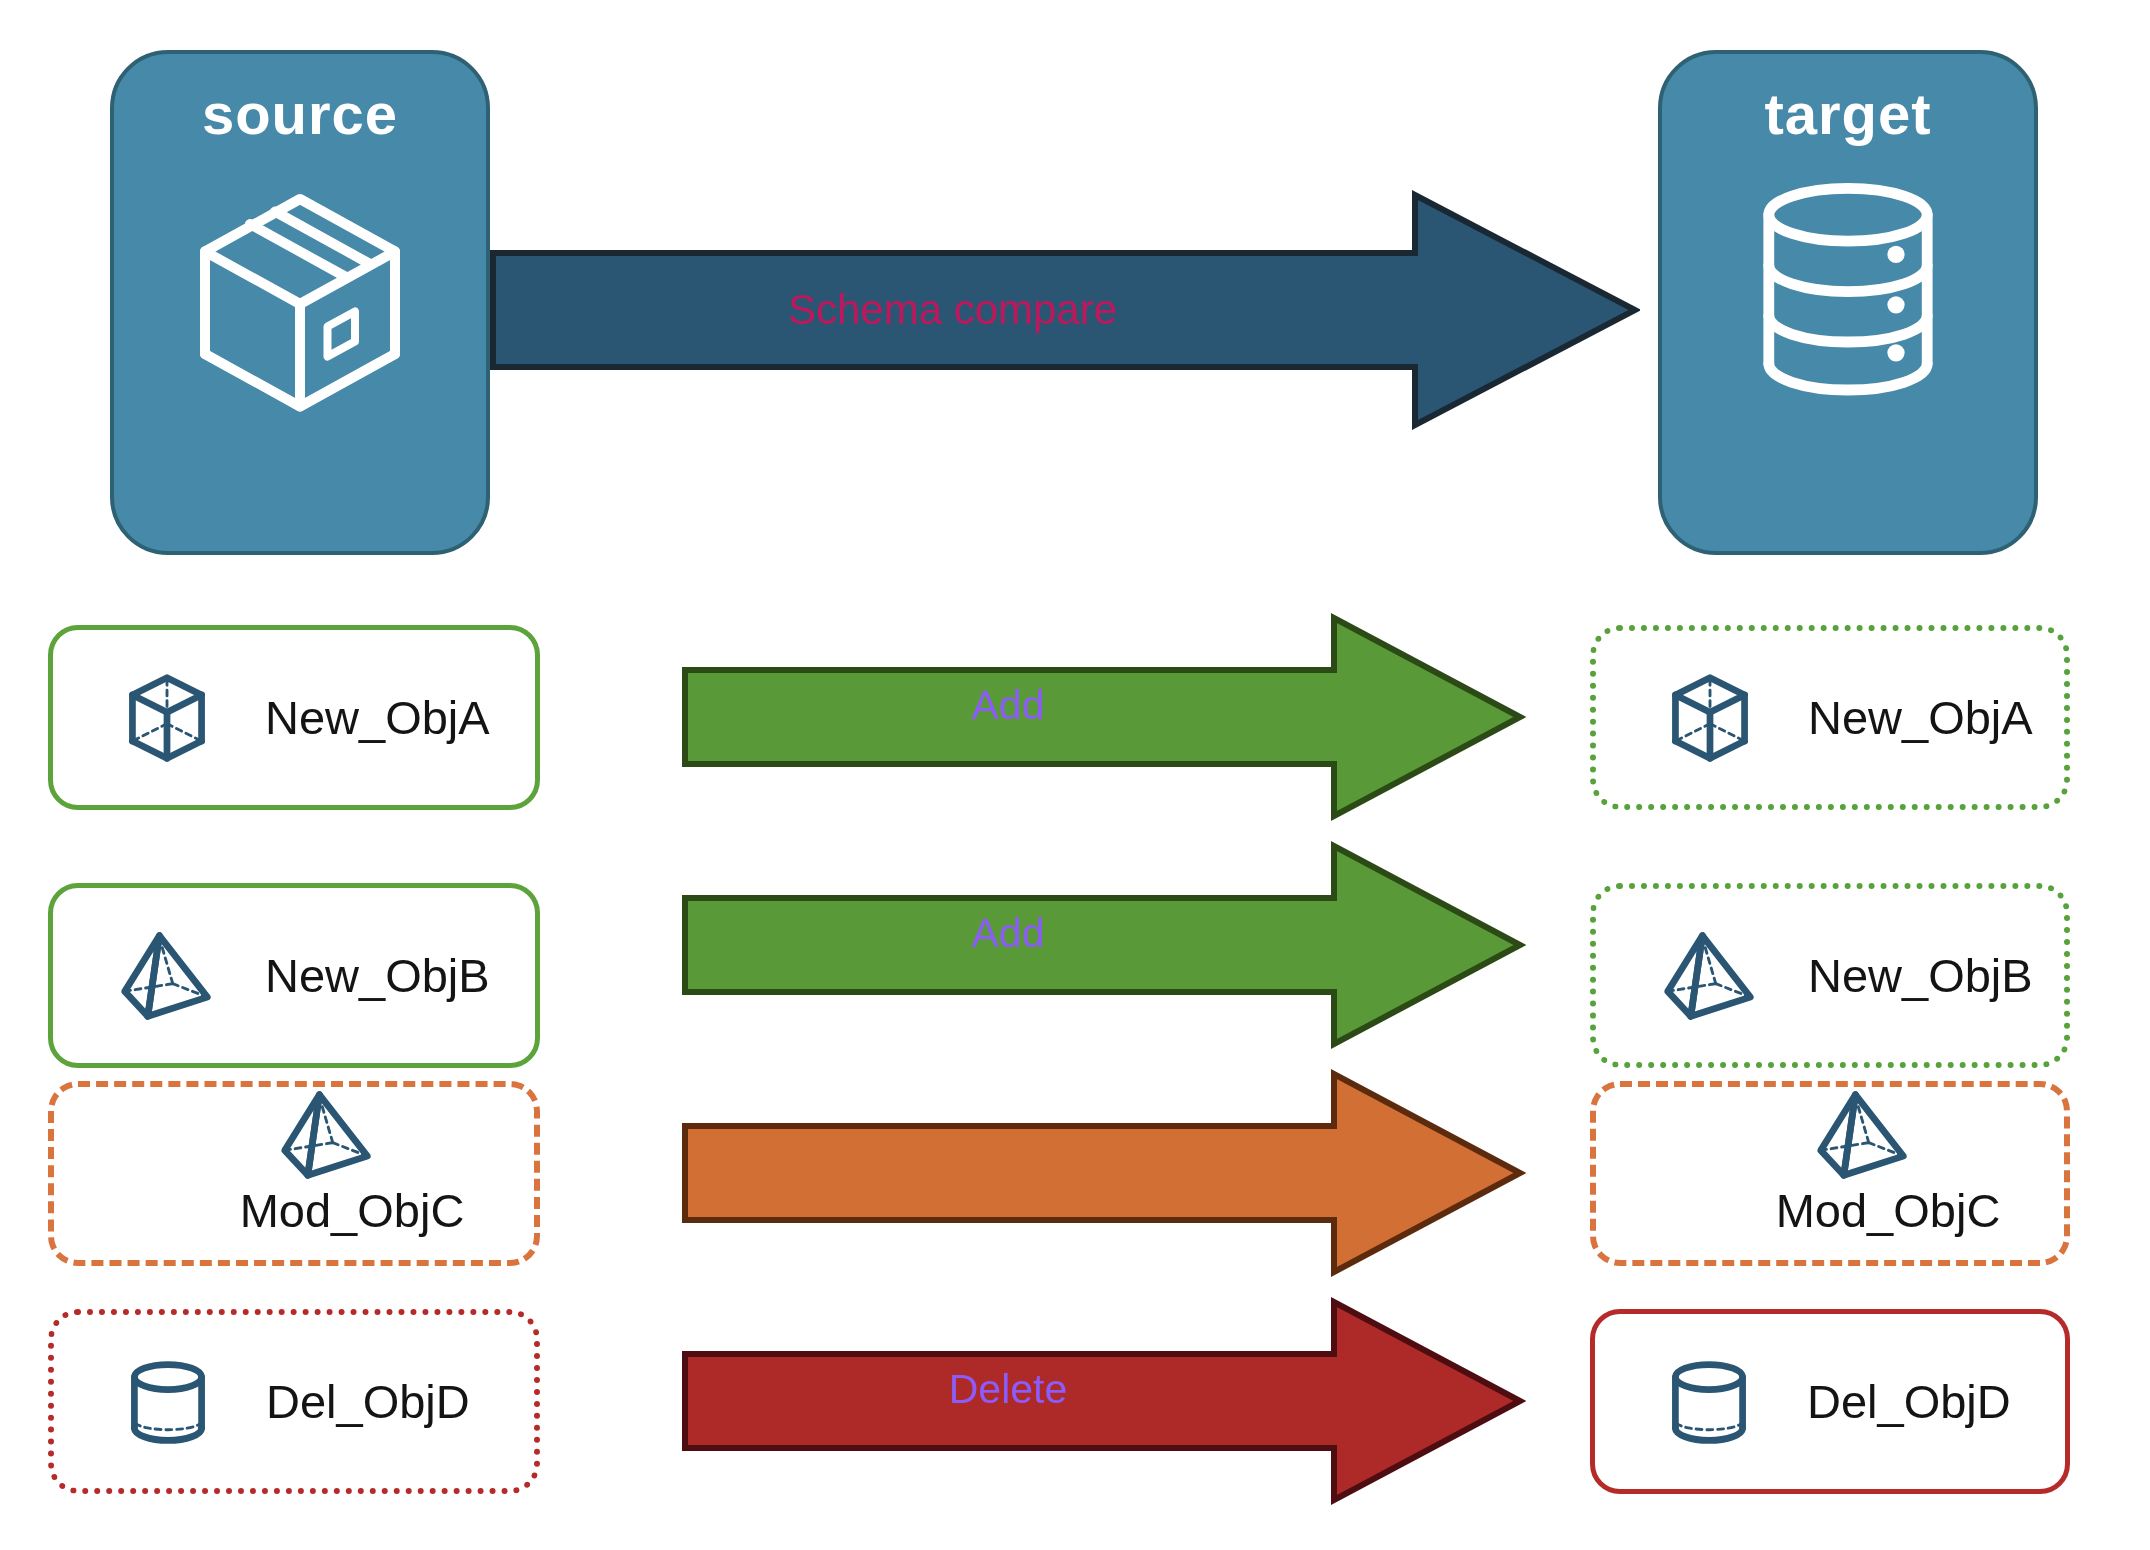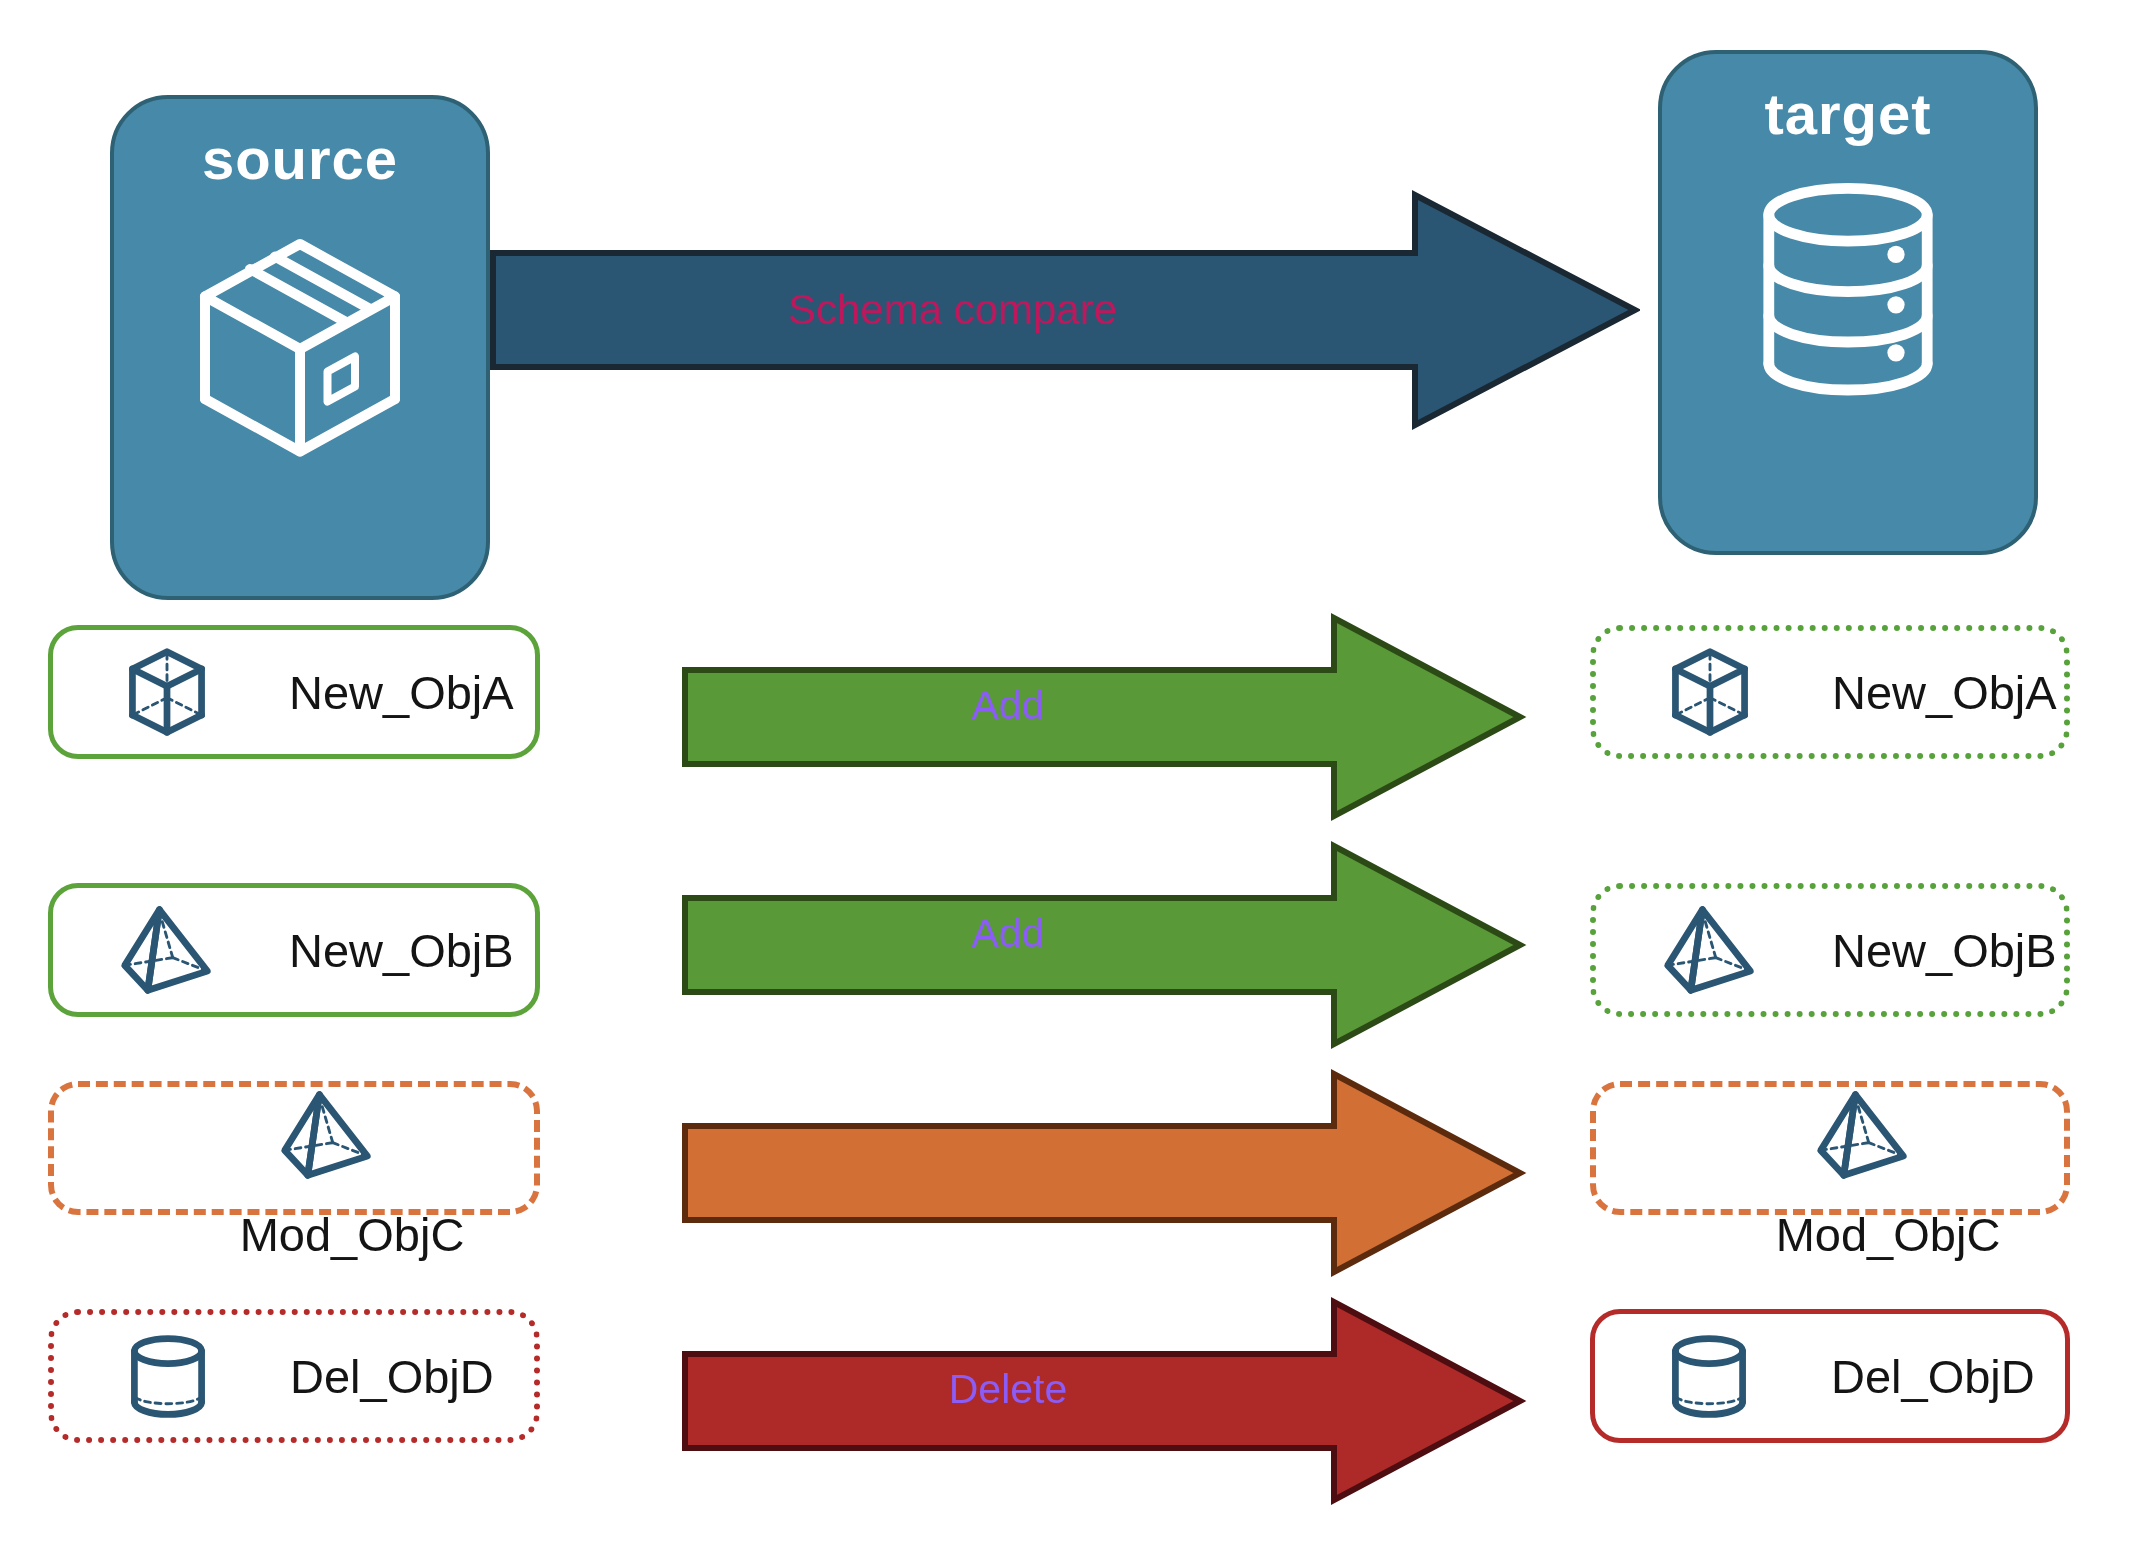--- a/index.html
+++ b/index.html
@@ -14,47 +14,46 @@
   
   .node {
     position:absolute;
     width:380px; height:505px;
     background:#4789A8;
     border:4px solid #2E6173;
     border-radius:58px;
     box-sizing:border-box;
     display:flex; flex-direction:column; align-items:center;
   }
-  #source-node { left:110px; top:50px;margin-top:45px; }
+  #source-node { left:110px; top:50px; }
   #target-node { left:1658px; top:50px; }
   .node-label {
     color:#ffffff; font-weight:bold; font-size:58px;
     margin-top:26px; letter-spacing:1px;
   }
   .node-icon { margin-top:22px; }
 
   
   #compare-arrow { position:absolute; left:490px; top:190px; width:1150px; height:240px; }
   #compare-arrow svg { position:absolute; left:0; top:0; }
   #compare-arrow .arrow-label {
     position:absolute; left:0; top:63px; width:925px; height:114px;
     display:flex; align-items:center; justify-content:center;
     color:#be185d; font-size:42px;
   }
 
   
   .obj-box {
     position:absolute;
-    width:492px; height:134px;
+    width:492px; height:185px;
     background:#ffffff;
     border-radius:30px;
     box-sizing:border-box;
     display:flex; align-items:center;
     padding-left:66px;
-    gap:24px;
   }
   .obj-box .obj-label { font-size:47px; color:#141414; margin-left:50px; }
   .col-left  { left:48px; }
   .col-right { left:1590px; width:480px; }
 
   .solid-green  { border:5px solid  #5BA33A; }
   .dotted-green { border:6px dotted #57A23B; }
   .dashed-orange{ border:6px dashed #D9743F; }
   .dotted-red   { border:6px dotted #B42B2A; }
   .solid-red    { border:5px solid  #B42B2A; }

